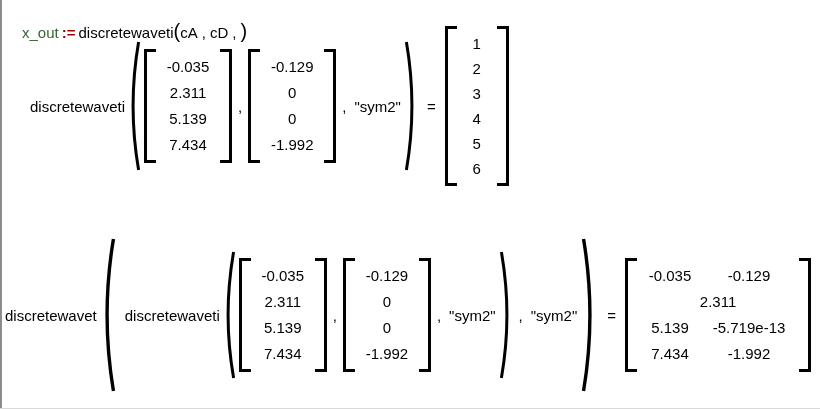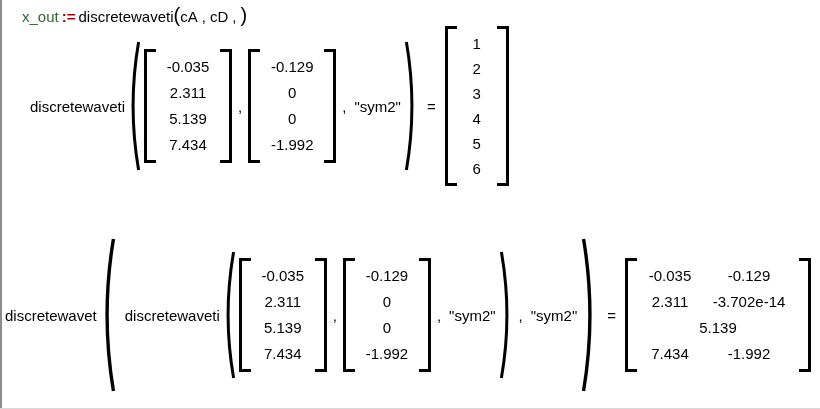--- a/index.html
+++ b/index.html
@@ -7,21 +7,21 @@
     width:820px;height:409px;
     background:#ffffff;
     font-family:"Liberation Sans","DejaVu Sans",sans-serif;
     font-size:15px;color:#000;
     position:relative;overflow:hidden;
   }
   .left-edge{position:absolute;left:0;top:0;width:2px;height:409px;background:#8c8c8c;}
   .bottom-edge{position:absolute;left:0;bottom:0;width:820px;height:1px;background:#d9d9d9;}
 
   
-  .def-line{position:absolute;left:22px;top:7px;display:flex;align-items:center;white-space:pre;}
+  .def-line{position:absolute;left:22px;top:23px;display:flex;align-items:center;white-space:pre;}
   .var{color:#336633;}
   .assign{color:#990000;font-weight:bold;padding:0 3px;}
   .thinparen{font-size:20px;font-weight:300;line-height:18px;position:relative;top:-1px;}
 
   
   .expr{position:absolute;display:flex;align-items:center;}
   .expr1{left:30px;top:26px;}
   .expr2{left:5px;top:236px;}
   .inner-call{display:flex;align-items:center;}
   .fn{white-space:nowrap;}
@@ -149,24 +149,24 @@
   <span class="eq">=</span>
   <div class="matrix result-mat">
     <div class="bk l"></div>
     <div class="cells">
       <div class="mrow">
         <span class="mcell c0">-0.035</span>
         <span class="mcell c1">-0.129</span>
       </div>
       <div class="mrow">
         <span class="mcell c0">2.311</span>
-        <span class="mcell c1">-3.702e-14</span>
       </div>
       <div class="mrow">
         <span class="mcell c0">5.139</span>
+        <span class="mcell c1">-5.719e-13</span>
       </div>
       <div class="mrow">
         <span class="mcell c0">7.434</span>
         <span class="mcell c1">-1.992</span>
       </div>
     </div>
     <div class="bk r"></div>
   </div>
 </div>
 

